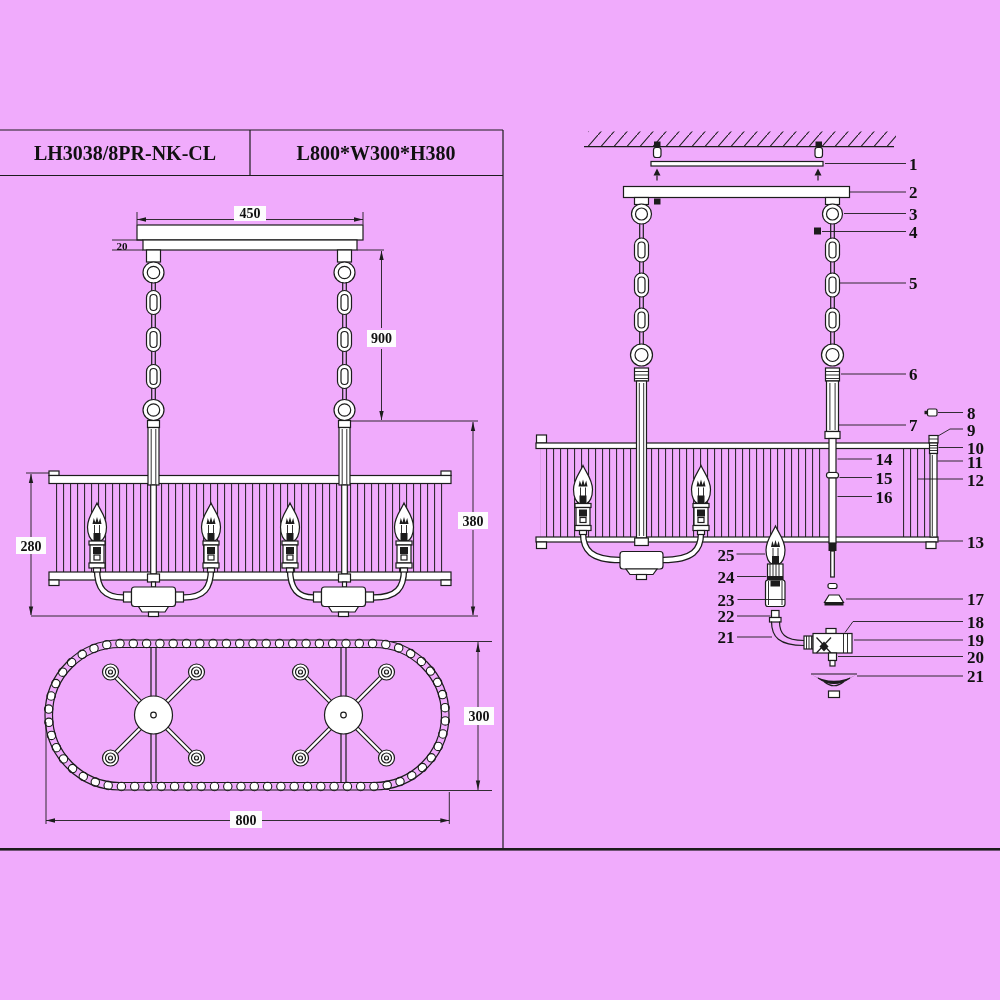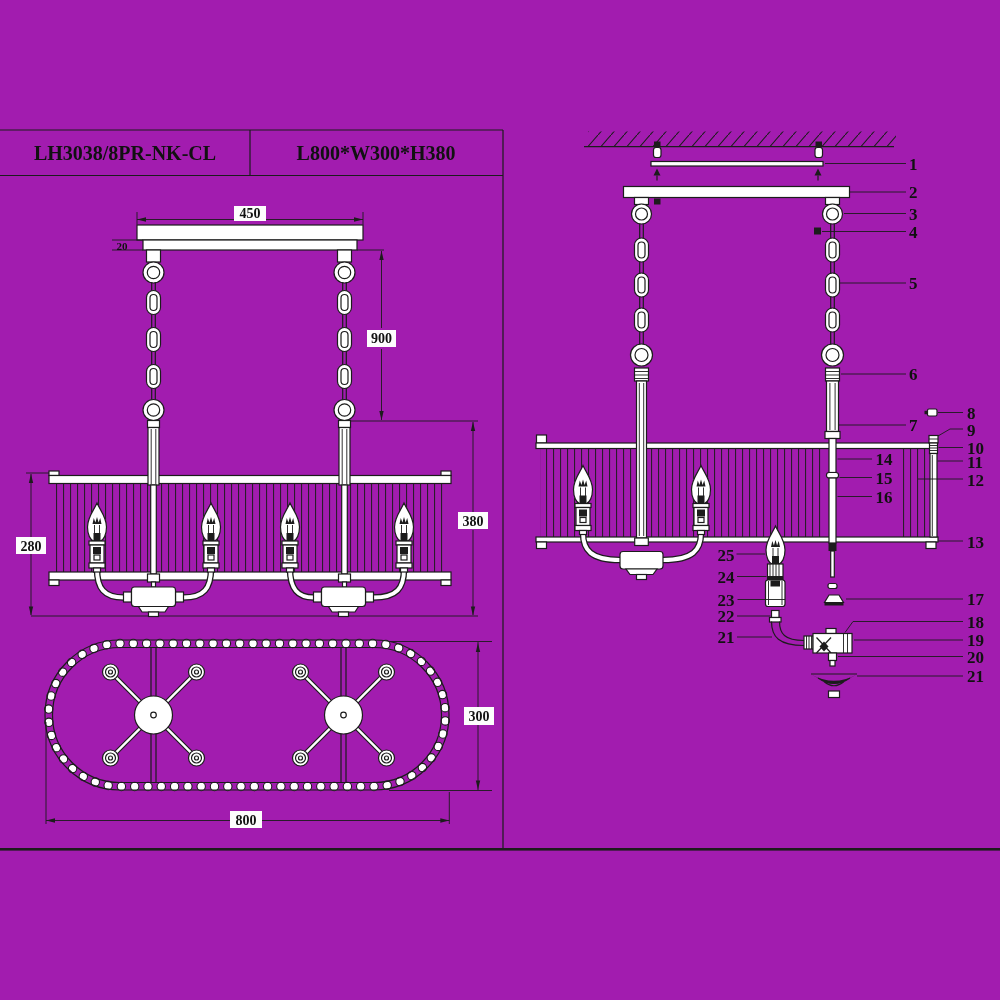--- a/index.html
+++ b/index.html
@@ -1,16 +1,16 @@
 <!DOCTYPE html>
 <html><head>
 <meta charset="utf-8">
 <style>
   html,body{margin:0;padding:0;background:#fff;}
-  .page{width:1000px;height:1000px;position:relative;background:#a21caf;font-family:"Liberation Serif",serif;}
+  .page{width:1000px;height:1000px;position:relative;background:#f0abfc;font-family:"Liberation Serif",serif;}
   svg{display:block}
   .ln{stroke:#1c1c1c;stroke-width:1.2;fill:none;}
   .thin{stroke:#1c1c1c;stroke-width:0.9;fill:none;}
   .wf{fill:#ffffff;stroke:#1c1c1c;stroke-width:1.2;}
   .bk{fill:#1c1c1c;stroke:none;}
   .dimtxt{font:bold 14px "Liberation Serif",serif;fill:#111;}
   .dimtxt-sm{font:bold 11px "Liberation Serif",serif;fill:#111;}
   .parttxt{font:bold 17px "Liberation Serif",serif;fill:#111;}
   .tbltxt{font:bold 20px "Liberation Serif",serif;fill:#111;}
   .tube{stroke:#1c1c1c;stroke-width:6.5;fill:none;}

